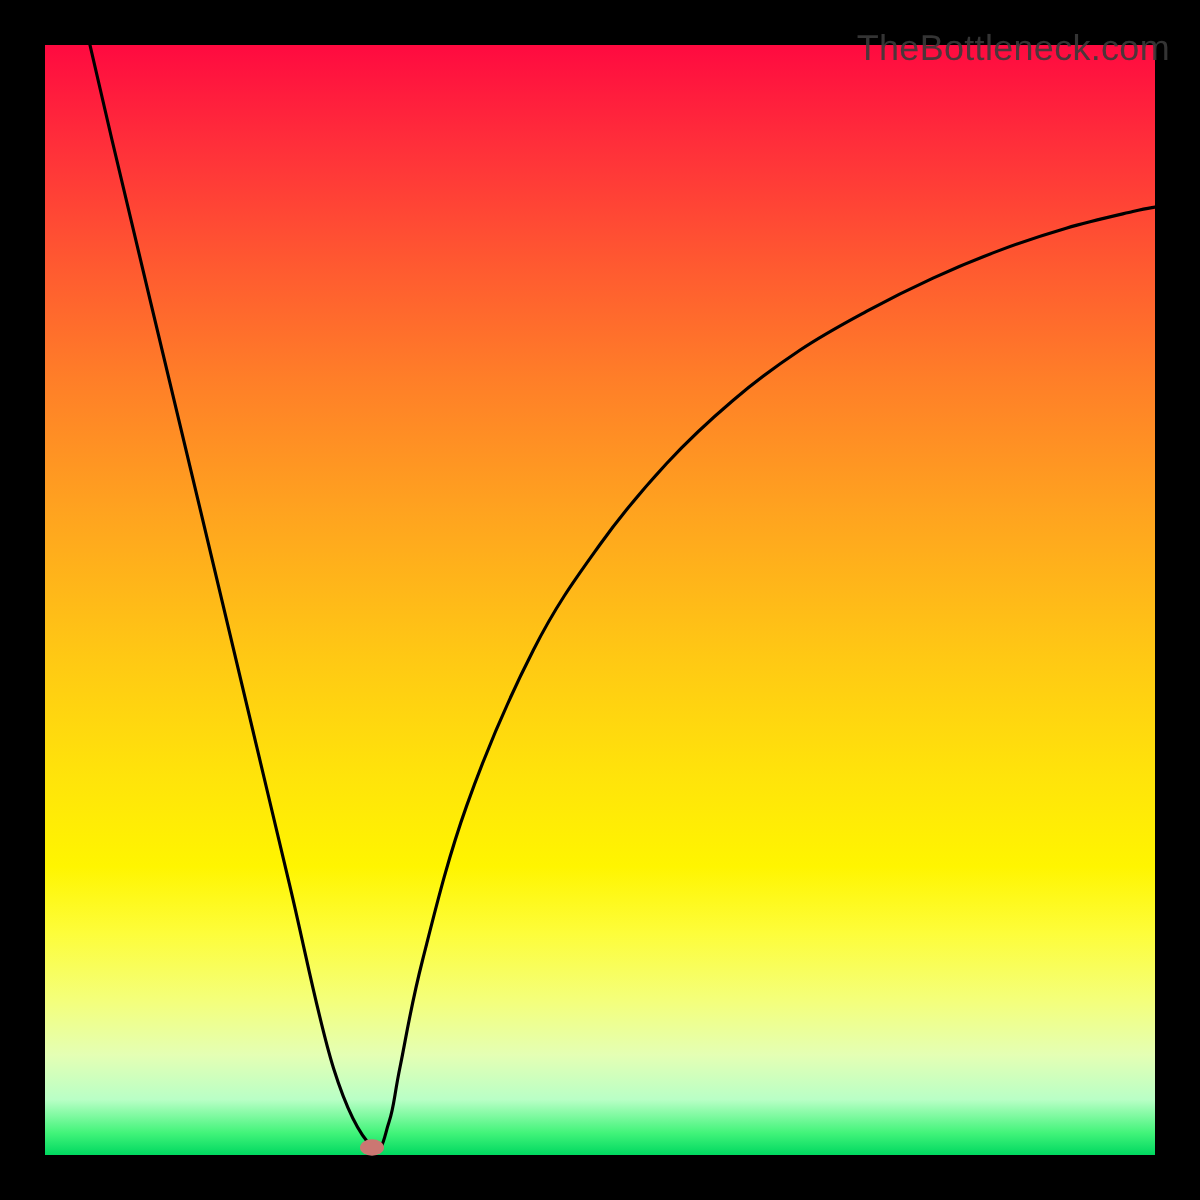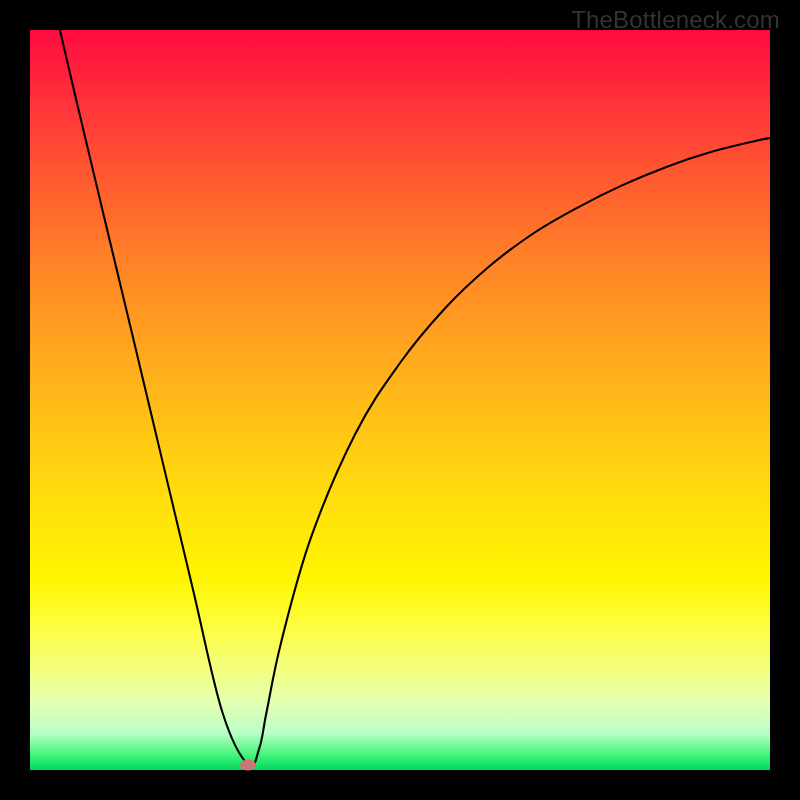--- a/index.html
+++ b/index.html
@@ -29,21 +29,21 @@
       #fdfd3a 80%,
       #f4ff7a 86%,
       #e4ffb4 91%,
       #b9ffc6 95%,
       #42f47a 98%,
       #00d860 100%
     );
   }
   .watermark {
     position: absolute;
-    top: 6px;
+    top: 19px;
     right: 20px;
     color: #3a3a3a;
     font-size: 24px;
     font-weight: 500;
     letter-spacing: 0.2px;
     opacity: 0.9;
     user-select: none;
   }
   svg.curve {
     position: absolute;

